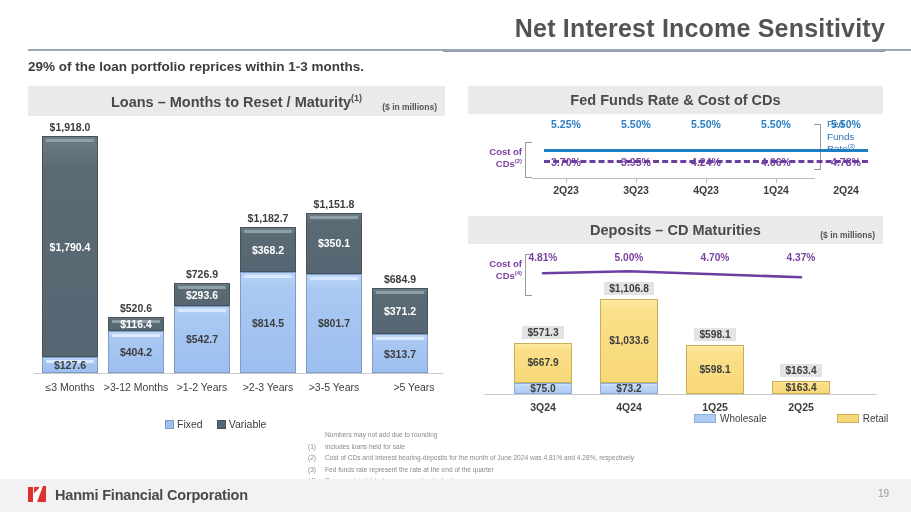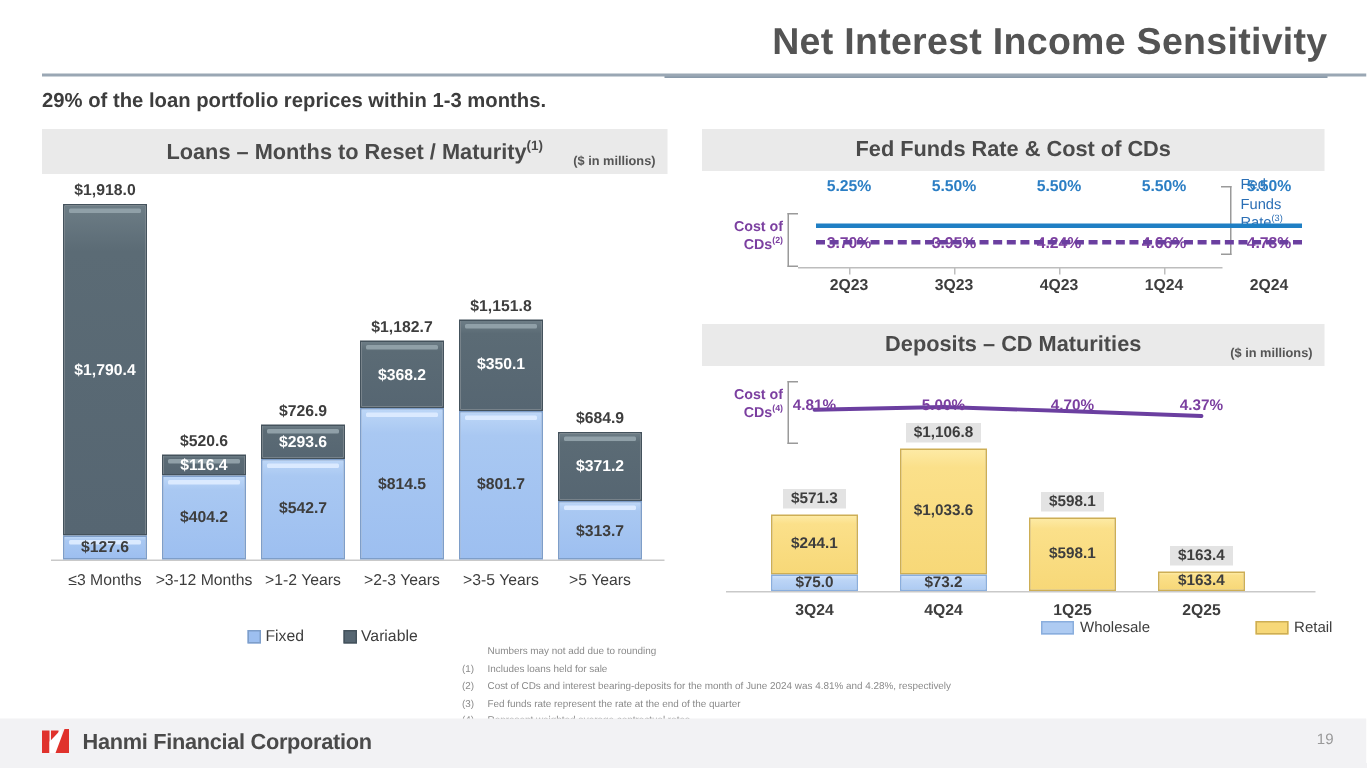--- a/index.html
+++ b/index.html
@@ -72,21 +72,21 @@
   .cat-label{
     position:absolute;bottom:2px;width:86px;text-align:center;
     font-size:10.5px;font-weight:normal;color:#3d3d3d;
   }
   #loans-axis{
     position:absolute;left:6px;right:2px;bottom:21px;height:1px;background:#c9c9c9;
   }
   
   #loans-legend{
     position:absolute;left:165px;top:418px;font-size:10.5px;color:#3d3d3d;
-    display:flex;gap:26px;align-items:center;
+    display:flex;gap:14px;align-items:center;
   }
   #loans-legend .li{display:flex;align-items:center;gap:3px;}
   .sw{width:7px;height:7px;display:inline-block;}
   .sw.fixed{background:#9dbff0;border:1px solid #7e9ec9;}
   .sw.variable{background:#566672;border:1px solid #44525c;}
   
   #footnotes{
     position:absolute;left:308px;top:429px;font-size:6.6px;color:#8a8a8a;
     line-height:1.75;
   }
@@ -131,21 +131,21 @@
   #dep-label-left{
     position:absolute;left:0px;top:12px;width:54px;text-align:right;
     font-size:9.5px;font-weight:bold;color:#7b3fa0;line-height:1.25;
   }
   #dep-bracket{
     position:absolute;left:57px;top:8px;width:6px;height:40px;
     border:1.4px solid #9a9a9a;border-right:none;
   }
   .dep-rate{
     position:absolute;top:6px;width:76px;text-align:center;
-    font-size:10.2px;font-weight:bold;color:#7b3fa0;margin-top:13px;
+    font-size:10.2px;font-weight:bold;color:#7b3fa0;
   }
   .dep-group{
     position:absolute;bottom:32px;width:58px;display:flex;flex-direction:column;
     align-items:center;justify-content:flex-end;
   }
   .dep-total{
     font-size:10.2px;font-weight:bold;color:#3d3d3d;background:#e3e3e3;
     padding:1px 5px;margin-bottom:4px;white-space:nowrap;
   }
   .dep-stack{width:58px;display:flex;flex-direction:column;}
@@ -218,21 +218,21 @@
         </div>
       </div>
     </div>
     <div class="cat-label" style="left: -1px;">≤3 Months</div>
     <div class="bar-group" style="left: 80px;">
       <div class="bar-total">$520.6</div>
       <div class="bar-stack">
         <div class="seg variable" style="height: 14.3831px;">
           <span>$116.4</span>
         </div>
-        <div class="seg fixed" style="height: 56px;">
+        <div class="seg fixed" style="height: 42px;">
           <span>$404.2</span>
         </div>
       </div>
     </div>
     <div class="cat-label" style="left: 65px;">&gt;3-12 Months</div>
     <div class="bar-group" style="left: 146px;">
       <div class="bar-total">$726.9</div>
       <div class="bar-stack">
         <div class="seg variable" style="height: 22.7609px;">
           <span>$293.6</span>
@@ -271,21 +271,21 @@
       <div class="bar-total">$684.9</div>
       <div class="bar-stack">
         <div class="seg variable" style="height: 45.8678px;">
           <span>$371.2</span>
         </div>
         <div class="seg fixed" style="height: 38.7627px;">
           <span>$313.7</span>
         </div>
       </div>
     </div>
-    <div class="cat-label" style="left: 329px;">&gt;5 Years</div>
+    <div class="cat-label" style="left: 329px; padding-left: 14px;">&gt;5 Years</div>
   </div>
 
 <div id="loans-legend">
   <div class="li">
     <span class="sw fixed"></span>
     <span>Fixed</span>
   </div>
   <div class="li">
     <span class="sw variable"></span>
     <span>Variable</span>
@@ -377,21 +377,21 @@
   </div>
   <div id="dep-bracket"></div>
   <svg id="dep-line">
       <path d="M 75.0,27.2 L 161.0,25.3 L 247.0,28.2 L 333.0,31.3" fill="none" stroke="#6b3fa0" stroke-width="2.6" stroke-linecap="round" stroke-linejoin="round"></path>
     </svg>
   <div id="dep-axis"></div>
 <div class="dep-group" style="left: 46px;">
       <div class="dep-total">$571.3</div>
       <div class="dep-stack">
         <div class="dseg retail" style="height: 40.3569px;">
-          <span>$244.1</span>
+          <span>$667.9</span>
         </div>
         <div class="dseg wholesale" style="height: 11px;">
           <span>$75.0</span>
         </div>
       </div>
     </div>
     <div class="dep-cat" style="left: 31px;">3Q24</div>
     <div class="dep-rate" style="left: 37px;">4.81%</div>
     <div class="dep-group" style="left: 132px;">
       <div class="dep-total">$1,106.8</div>

